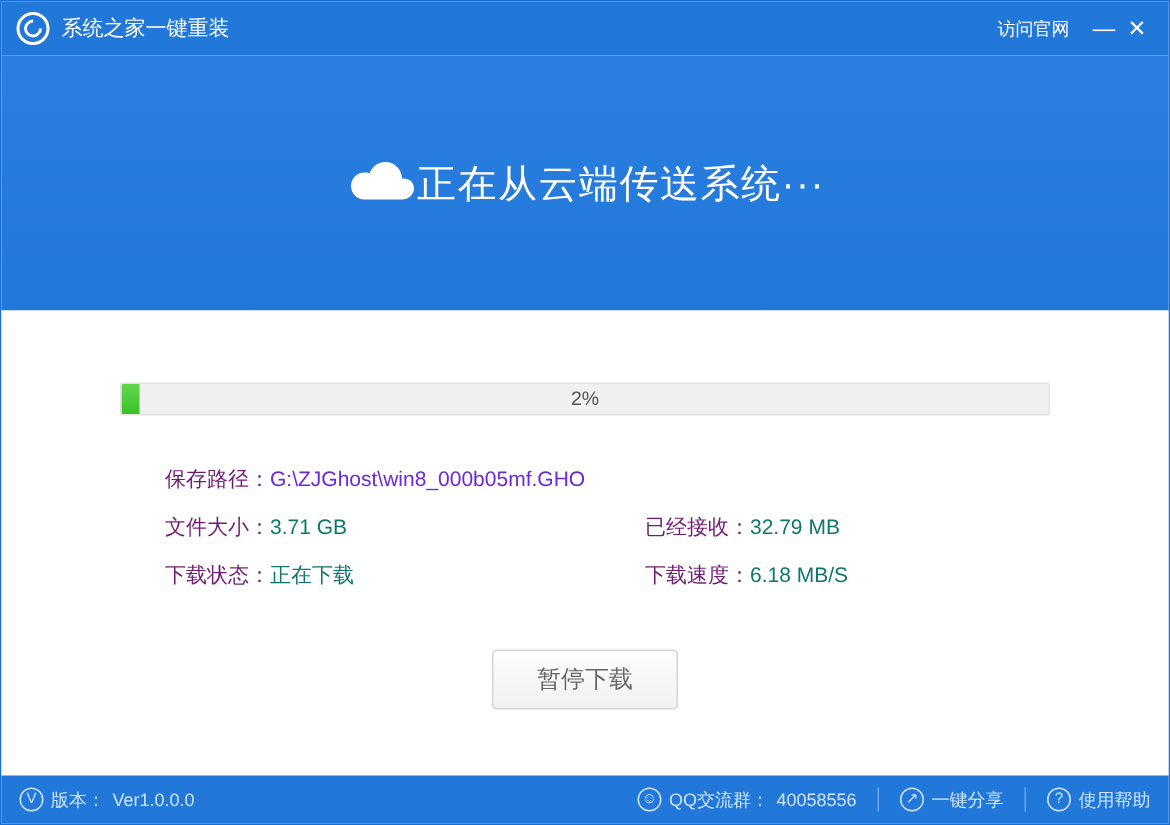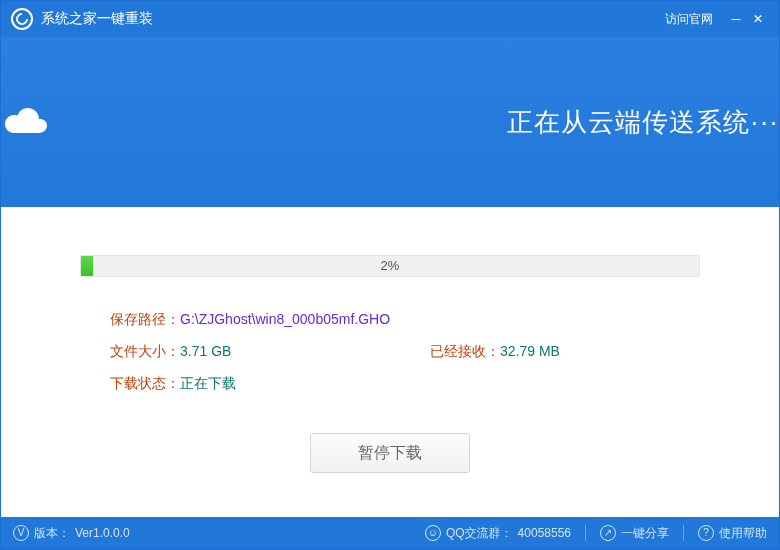--- a/index.html
+++ b/index.html
@@ -18,21 +18,20 @@
       border: 1px solid #1a6fd4;
     }
     .titlebar {
       height: 36px;
       background: #2278d8;
       display: flex;
       align-items: center;
       padding: 0 10px;
       color: #fff;
       font-size: 14px;
-      font-family: Liberation Mono, monospace;
     }
     .titlebar .logo-icon {
       width: 22px;
       height: 22px;
       border: 2px solid #fff;
       border-radius: 50%;
       display: flex;
       align-items: center;
       justify-content: center;
       margin-right: 8px;
@@ -58,21 +57,21 @@
       text-align: center;
       cursor: pointer;
       font-size: 15px;
       line-height: 1;
     }
     .hero {
       height: 170px;
       background: linear-gradient(#2a7fe0, #2278d8);
       display: flex;
       align-items: center;
-      justify-content: space-between;
+      justify-content: center;
     }
     .cloud-icon svg { display: block; }
     .hero-text {
       color: #fff;
       font-size: 26px;
       letter-spacing: 1px;
     }
     .content {
       flex: 1;
       background: #fff;
@@ -115,25 +114,25 @@
       width: 560px;
       display: grid;
       grid-template-columns: 320px 1fr;
       row-gap: 14px;
       font-size: 14px;
       color: #444;
       margin-bottom: 40px;
     }
     .info-row { display: flex; }
     .info-row.full { grid-column: 1 / -1; }
-    .info-label { color: #c2410c; }
+    .info-label { color: #701a75; }
     .info-value { color: #0f766e; }
     .info-value.link { color: #6d28d9; }
     .pause-btn {
-      width: 160px;
+      width: 124px;
       height: 40px;
       background: linear-gradient(#fdfdfd, #f1f1f1);
       border: 1px solid #d4d4d4;
       border-radius: 3px;
       font-size: 16px;
       color: #666;
       cursor: pointer;
       font-family: inherit;
     }
     .footer {
@@ -210,20 +209,24 @@
         <span class="info-value">3.71 GB</span>
       </div>
       <div class="info-row">
         <span class="info-label">已经接收：</span>
         <span class="info-value">32.79 MB</span>
       </div>
       <div class="info-row">
         <span class="info-label">下载状态：</span>
         <span class="info-value">正在下载</span>
       </div>
+      <div class="info-row">
+        <span class="info-label">下载速度：</span>
+        <span class="info-value">6.18 MB/S</span>
+      </div>
     </div>
 
     <button class="pause-btn">暂停下载</button>
 
   </div>
 
   <div class="footer">
     <div class="f-group">
       <span class="f-icon">V</span>
       <span>版本：</span>

